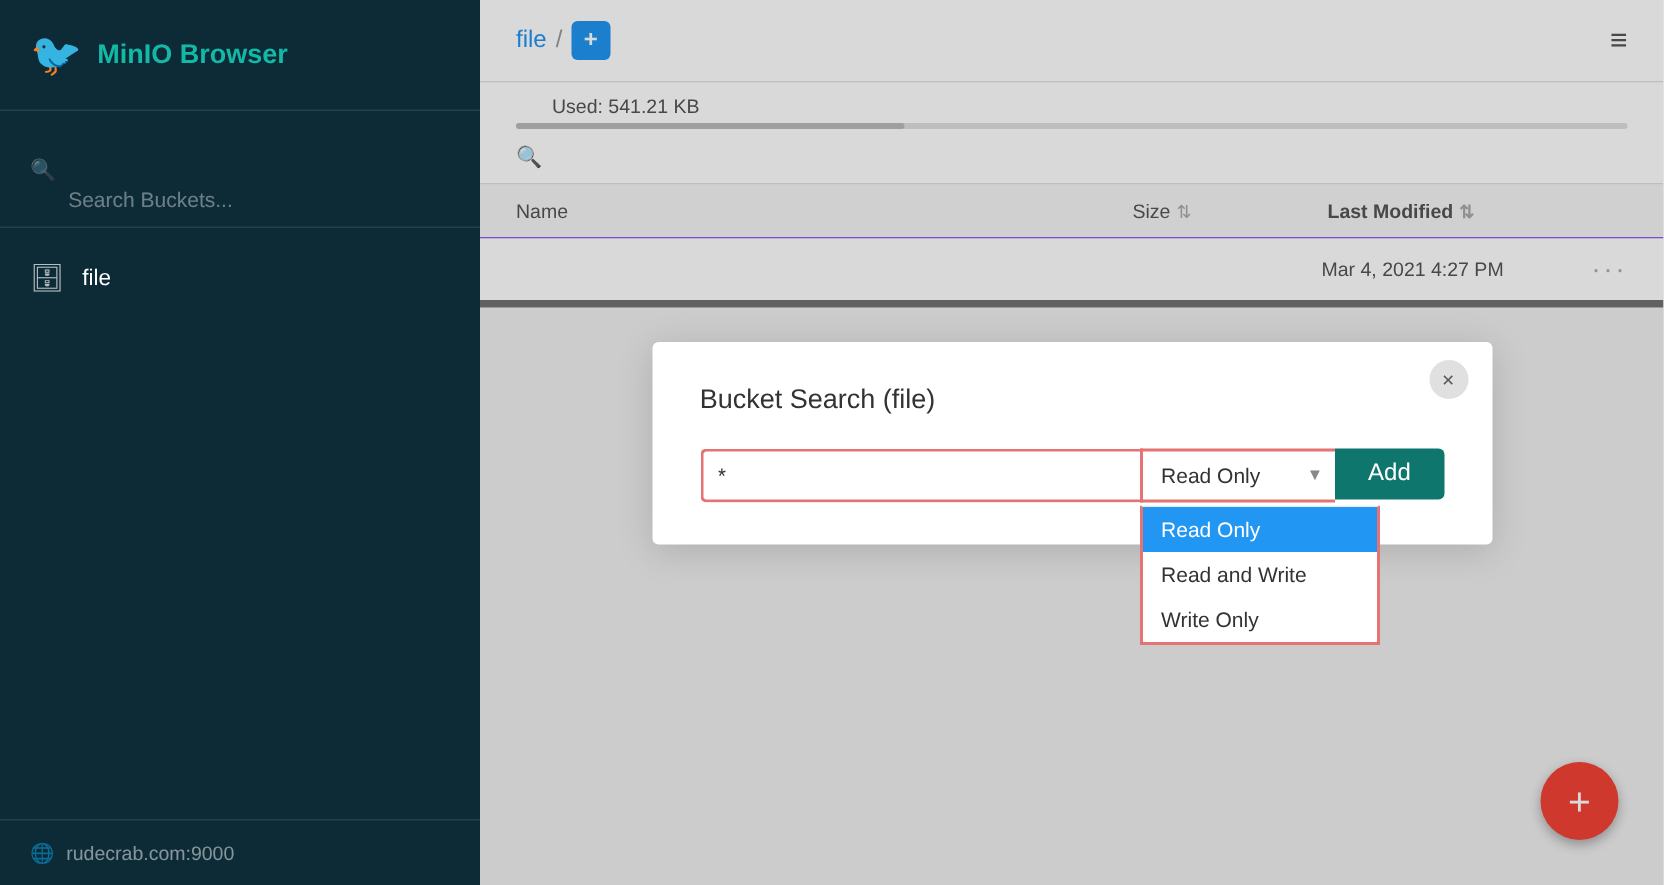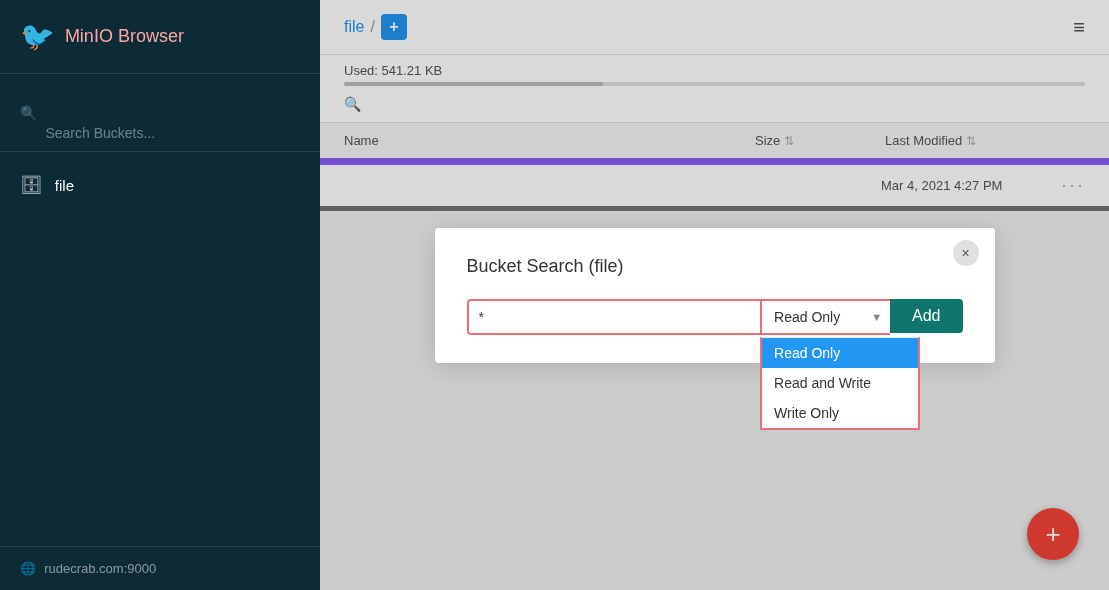--- a/index.html
+++ b/index.html
@@ -18,23 +18,23 @@
       display: flex;
       align-items: center;
       padding: 20px 20px;
       gap: 10px;
     }
     .sidebar-logo-icon {
       color: #fff;
       font-size: 28px;
     }
     .sidebar-title {
-      color: #fca5a5;
+      color: #14b8a6;
       font-size: 18px;
-      font-weight: 400;
+      font-weight: 700;
     }
     .sidebar-search {
       padding: 10px 20px 10px 20px;
       border-top: 1px solid rgba(255,255,255,0.1);
       display: flex;
       align-items: center;
       gap: 8px;
     }
     .sidebar-search input {
       background: transparent;
@@ -104,21 +104,21 @@
       color: #fff;
       cursor: pointer;
       font-size: 16px;
       font-weight: bold;
     }
     .hamburger-icon { color: #555; font-size: 20px; cursor: pointer; }
     .storage-bar-section {
       background: #fff;
       padding: 8px 24px 0 24px;
     }
-    .storage-text { font-size: 13px; color: #555; margin-bottom: 4px; }
+    .storage-text { font-size: 13px; color: #555; margin-bottom: 4px; margin-left: 24px; }
     .storage-bar-track { height: 4px; background: #e0e0e0; border-radius: 2px; margin-bottom: 0; }
     .storage-bar-fill { height: 4px; background: #bbb; border-radius: 2px; width: 35%; }
     .search-objects-section {
       background: #fff;
       padding: 10px 24px 10px 24px;
       display: flex;
       align-items: center;
       gap: 8px;
       border-bottom: 1px solid #e0e0e0;
     }
@@ -129,28 +129,28 @@
       color: #777;
       width: 100%;
       background: transparent;
     }
     .search-objects-section input::placeholder { color: #aaa; }
     .table-header {
       display: flex;
       align-items: center;
       padding: 10px 24px;
       background: #f5f5f5;
-      border-bottom: 7px solid #8b5cf6;
+      border-bottom: 1px solid #8b5cf6;
       font-size: 13px;
       color: #555;
       gap: 10px;
     }
     .th-name { flex: 1; }
     .th-size { width: 120px; display: flex; align-items: center; gap: 4px; }
-    .th-modified { width: 200px; display: flex; align-items: center; gap: 4px; }
+    .th-modified { width: 200px; display: flex; align-items: center; gap: 4px; font-weight: bold; }
     .sort-icon { font-size: 12px; color: #aaa; }
     .table-row {
       display: flex;
       align-items: center;
       padding: 10px 24px;
       background: #fff;
       border-bottom: 5px solid #737373;
       font-size: 14px;
     }
     .row-name { flex: 1; color: #333; }

